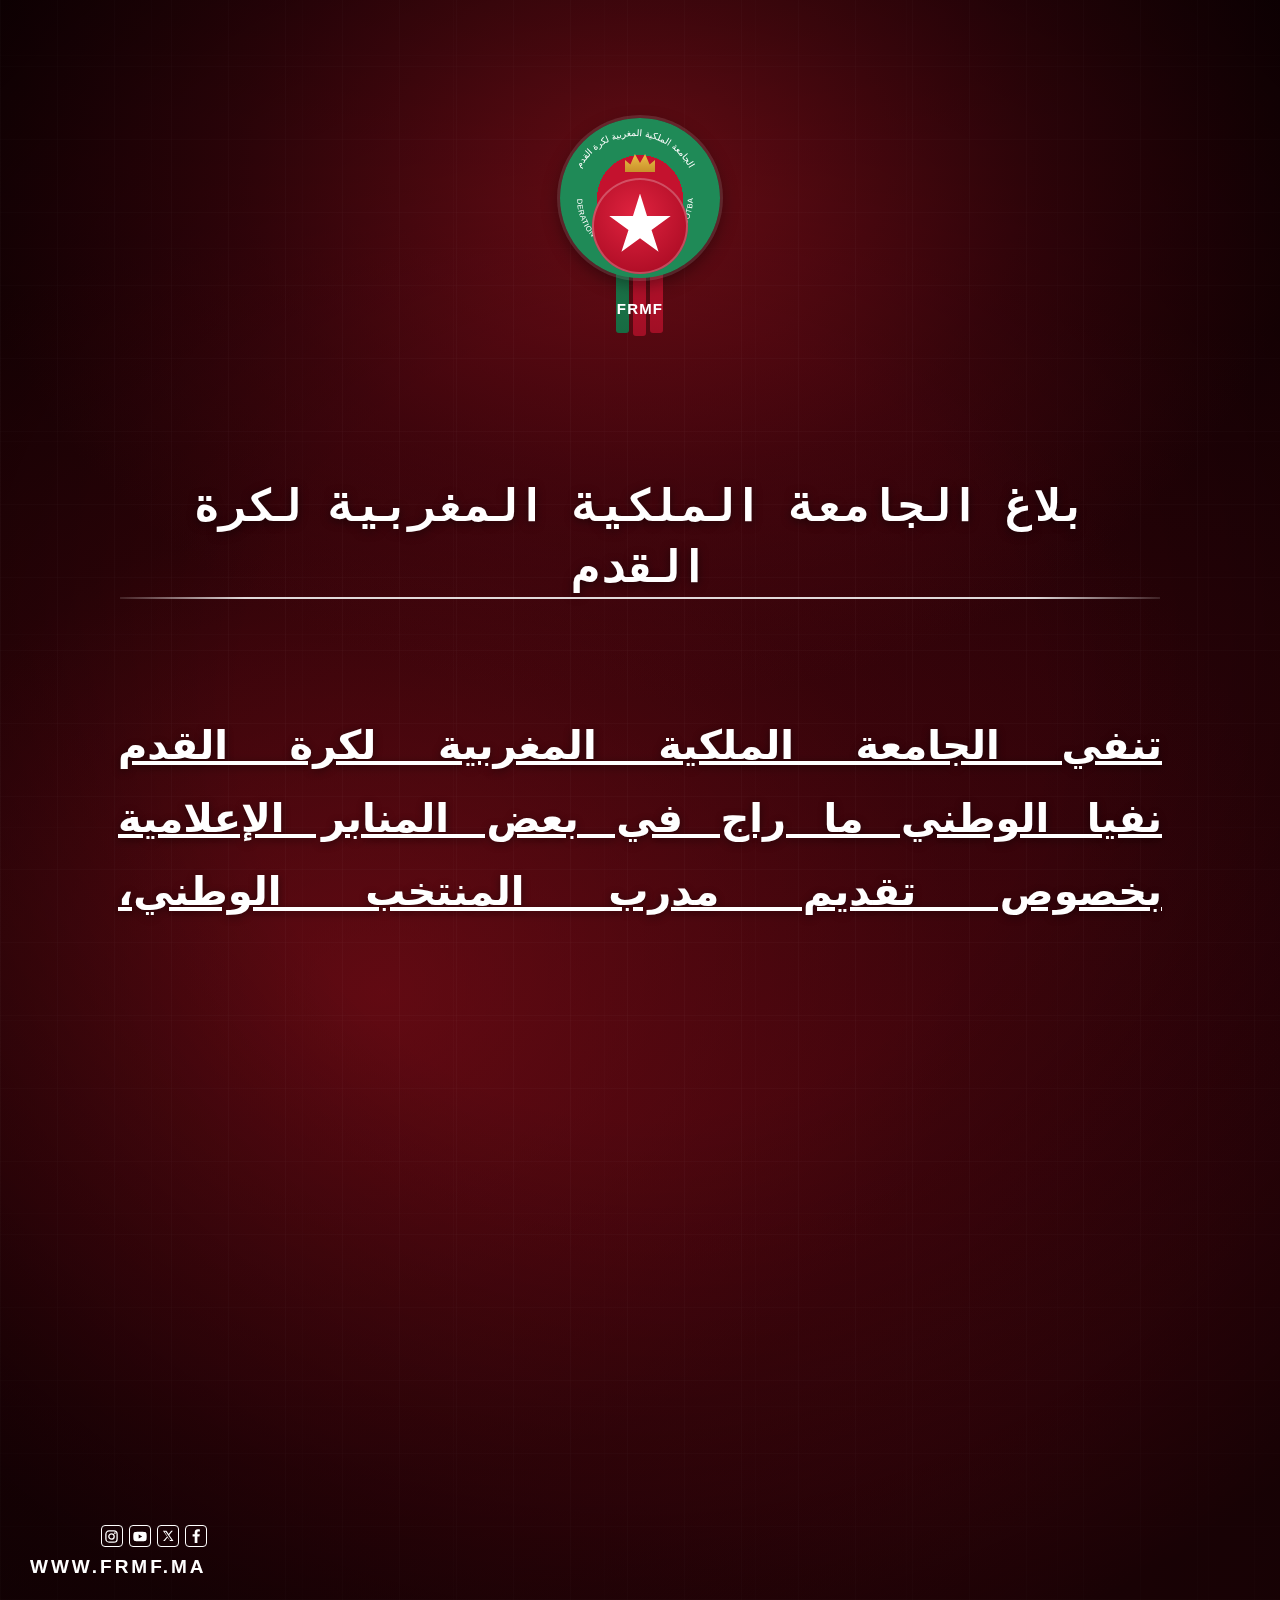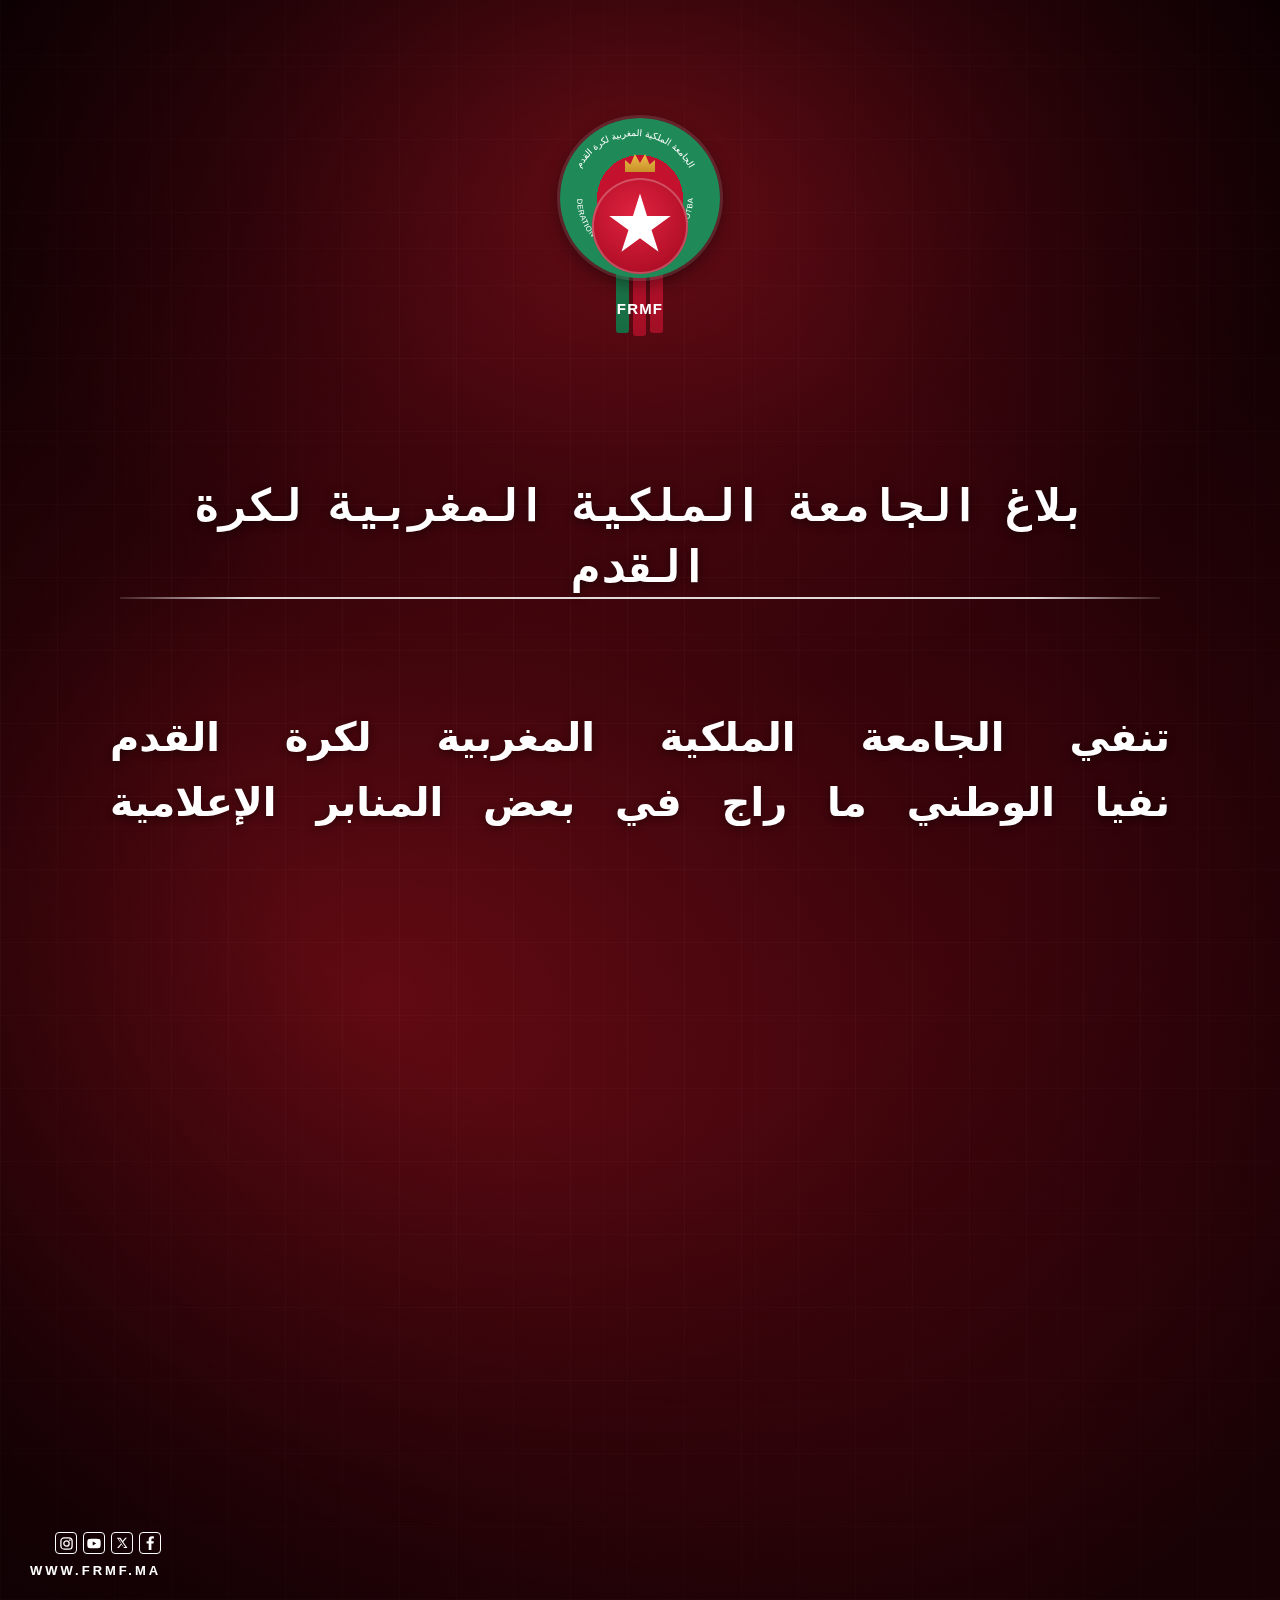--- a/index.html
+++ b/index.html
@@ -106,38 +106,38 @@
   .body-text {
     position:absolute; top:705px; left:110px; right:110px;
     color:#ffffff;
     font-size:40px;
     font-weight:bold;
     line-height:1.62;
     text-align:justify;
     text-align-last:justify;
     text-shadow:0 2px 8px rgba(0,0,0,0.45);
   }
-  .body-text p { margin:0; }
+  .body-text p { margin:8px;text-decoration:underline; }
   .body-text p.last { text-align-last:right; }
 
   
   .footer { position:absolute; left:30px; bottom:22px; }
   .social { display:flex; flex-direction:row; gap:6px; }
   .sbox {
     width:22px; height:22px;
     border:1.5px solid #ffffff;
     border-radius:4px;
     display:flex; align-items:center; justify-content:center;
     color:#ffffff;
   }
   .sbox svg { display:block; }
   .site {
     margin-top:9px;
     color:#ffffff;
-    font-size:13px;
+    font-size:19px;
     letter-spacing:3px;
     font-family:"Liberation Sans", sans-serif;
     font-weight:bold;
     direction:ltr;
     text-align:left;
   }
 </style>
 </head>
 <body>
 
@@ -172,20 +172,21 @@
       <div class="frmf">FRMF</div>
     </div>
   </div>
 
   <h1 class="headline">بلاغ الجامعة الملكية المغربية لكرة القدم</h1>
   <div class="rule"></div>
 
   <div class="body-text">
     <p>تنفي الجامعة الملكية المغربية لكرة القدم</p>
     <p>نفيا الوطني ما راج في بعض المنابر الإعلامية</p>
+    <p>بخصوص تقديم مدرب المنتخب الوطني،</p>
   </div>
 
   <div class="footer">
     <div class="social">
       <div class="sbox">
         <svg width="10" height="14" viewBox="0 0 10 14">
             <path d="M6.4 14V7.6h2.1l.3-2.4H6.4V3.7c0-.7.2-1.2 1.2-1.2h1.3V.4C8.6.3 7.8.3 6.9.3 5 .3 3.7 1.4 3.7 3.5v1.7H1.6v2.4h2.1V14h2.7z" fill="#fff"></path>
           </svg>
       </div>
       <div class="sbox">

